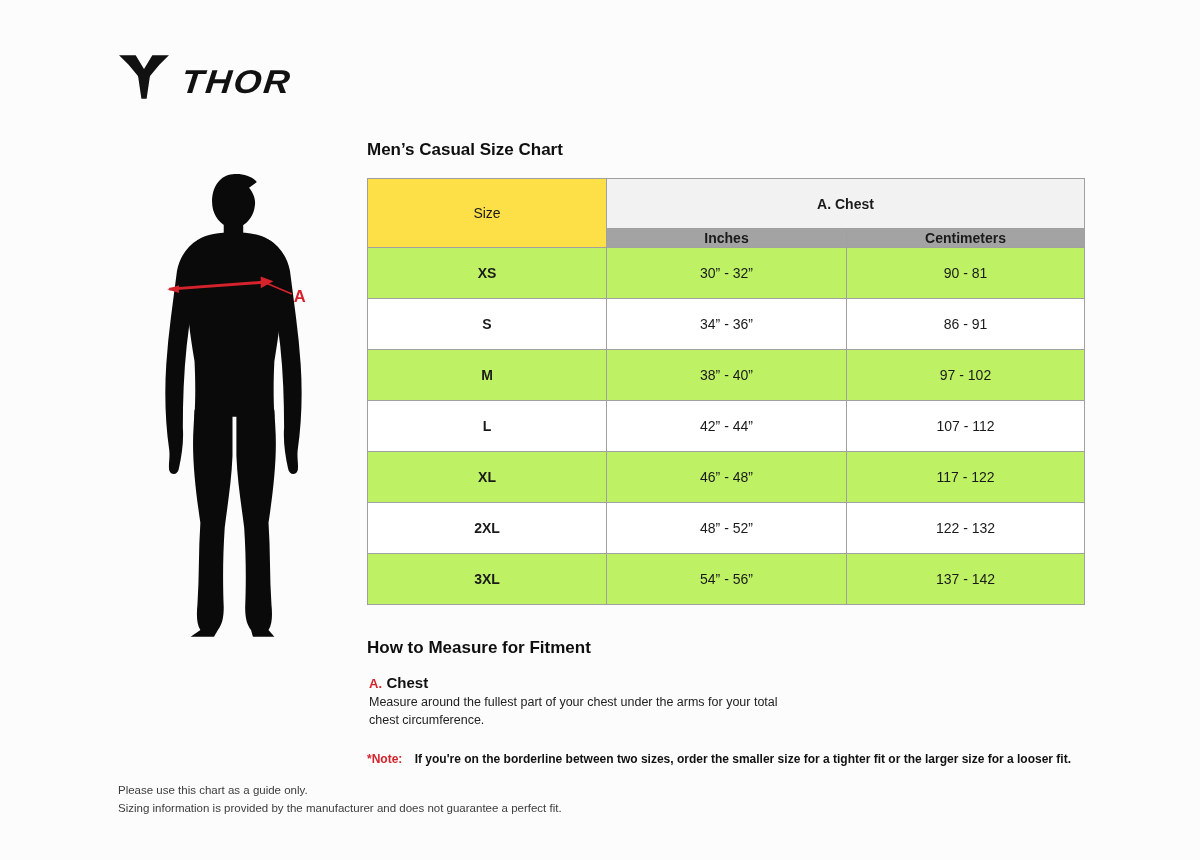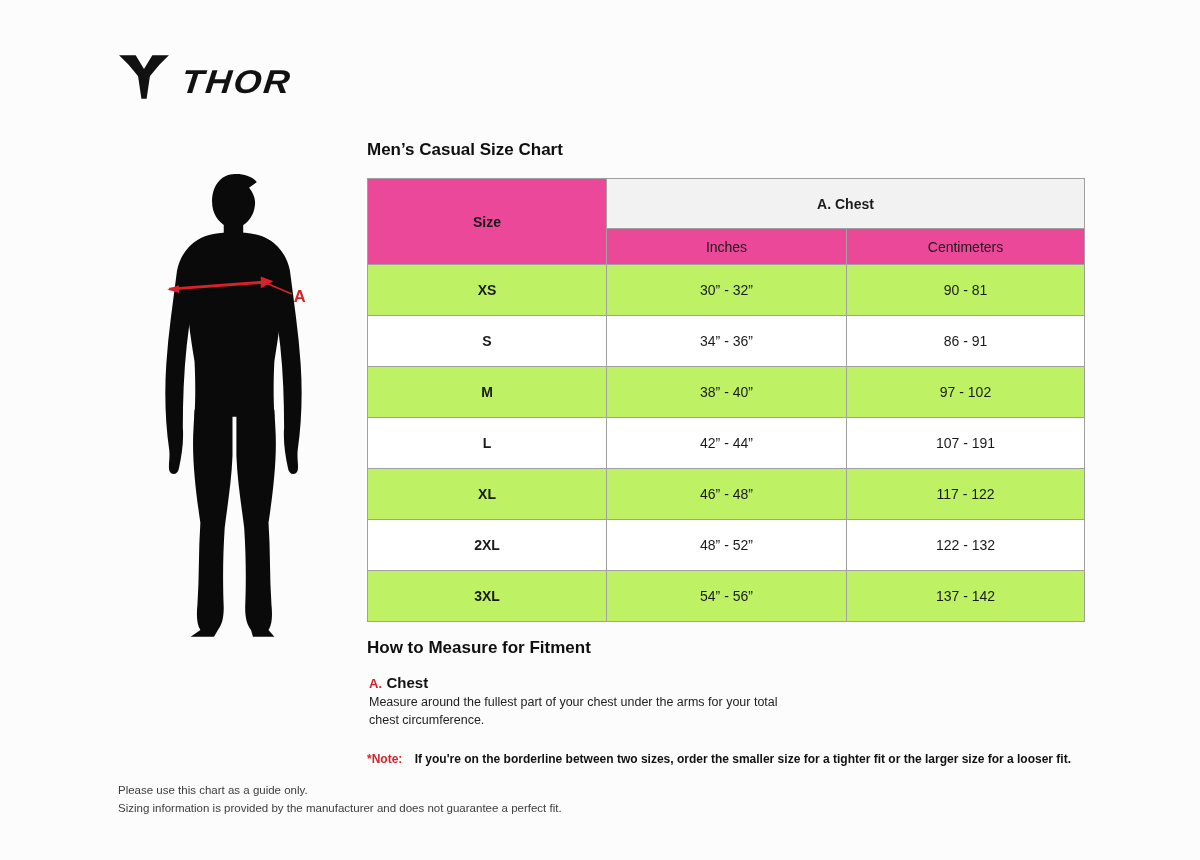--- a/index.html
+++ b/index.html
@@ -48,24 +48,24 @@
   }
   .chart-table td {
     border: 1px solid #a0a0a0;
     text-align: center; vertical-align: middle;
     font-size: 14px; color: #1a1a1a;
   }
   .chart-table .col-size { width: 239px; }
   .chart-table .col-in { width: 240px; }
   .chart-table .col-cm { width: 238px; }
   .hdr-cell { background: #f2f2f2; font-weight: bold; height: 50px; }
-  .size-hdr { background: #ec4899; font-weight: bold; }
+  .size-hdr { background: #fde047; font-weight: normal; }
   .unit-bar {
-    background: #ec4899; color: #ffffff;
-    font-weight: normal; font-size: 11px; height: 36px;
+    background: #a3a3a3; color: #ffffff;
+    font-weight: bold; font-size: 11px; height: 19px;
   }
   .row-gray td { background: #bef264; height: 51px; }
   .row-white td { background: #ffffff; height: 51px; }
   .cell-size { font-weight: bold; }
 
   
   .section-heading {
     position: absolute; top: 638px; left: 0;
     font-size: 17px; font-weight: bold; color: #0f0f0f;
   }
@@ -161,21 +161,21 @@
           <td>86 - 91</td>
         </tr>
         <tr class="row-gray">
           <td class="cell-size">M</td>
           <td>38” - 40”</td>
           <td>97 - 102</td>
         </tr>
         <tr class="row-white">
           <td class="cell-size">L</td>
           <td>42” - 44”</td>
-          <td>107 - 191</td>
+          <td>107 - 112</td>
         </tr>
         <tr class="row-gray">
           <td class="cell-size">XL</td>
           <td>46” - 48”</td>
           <td>117 - 122</td>
         </tr>
         <tr class="row-white">
           <td class="cell-size">2XL</td>
           <td>48” - 52”</td>
           <td>122 - 132</td>

